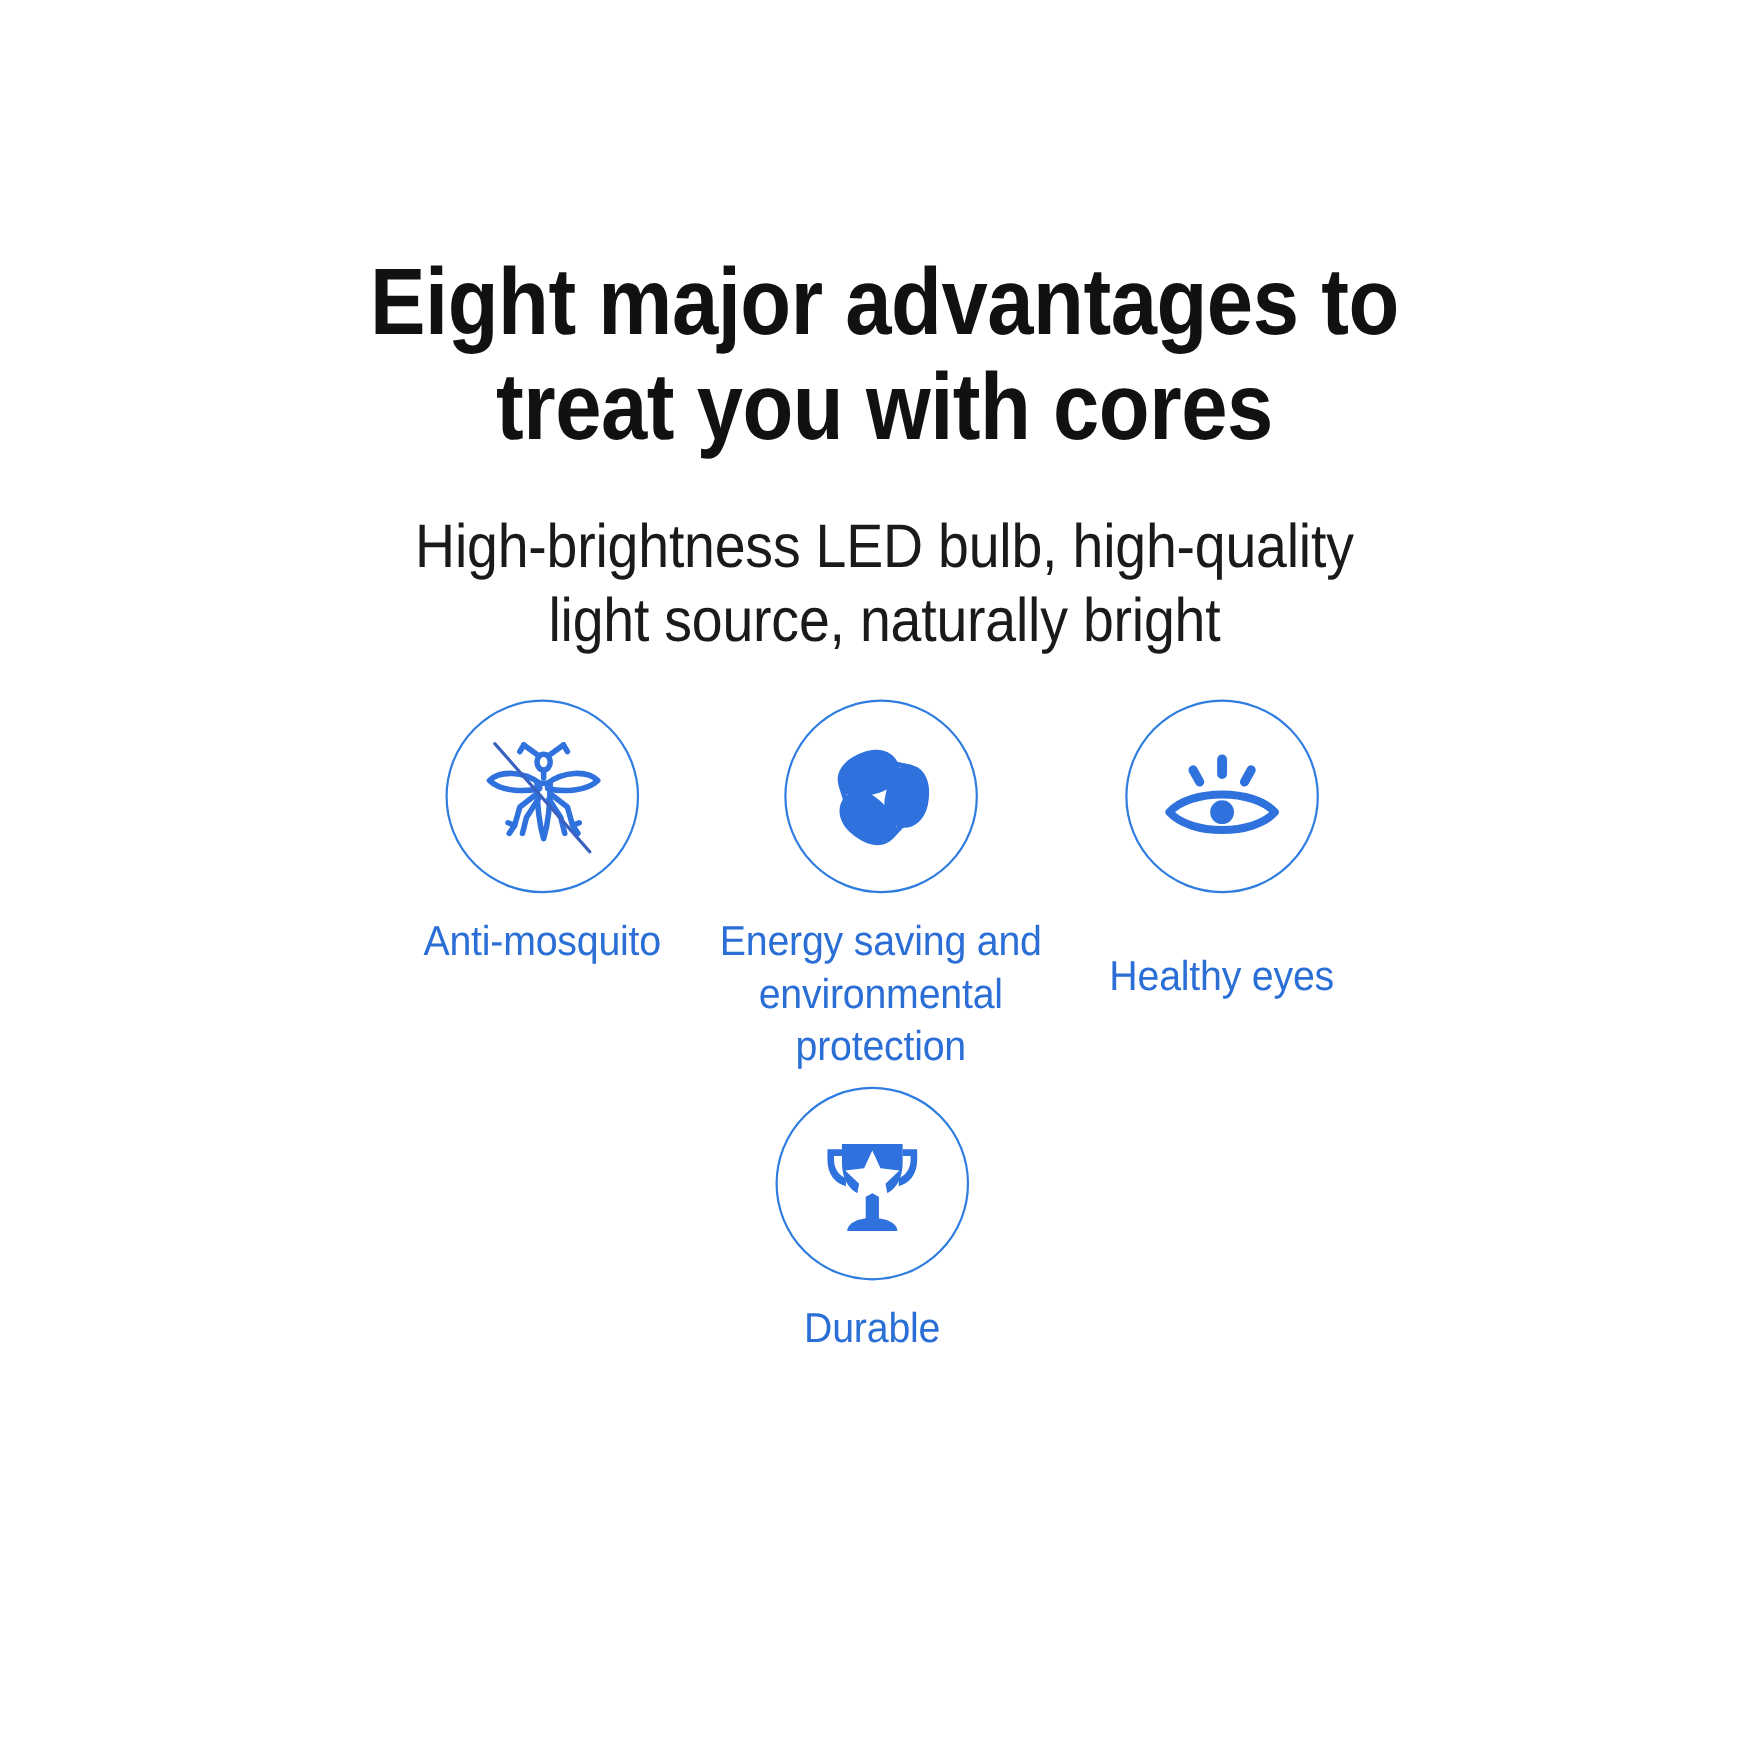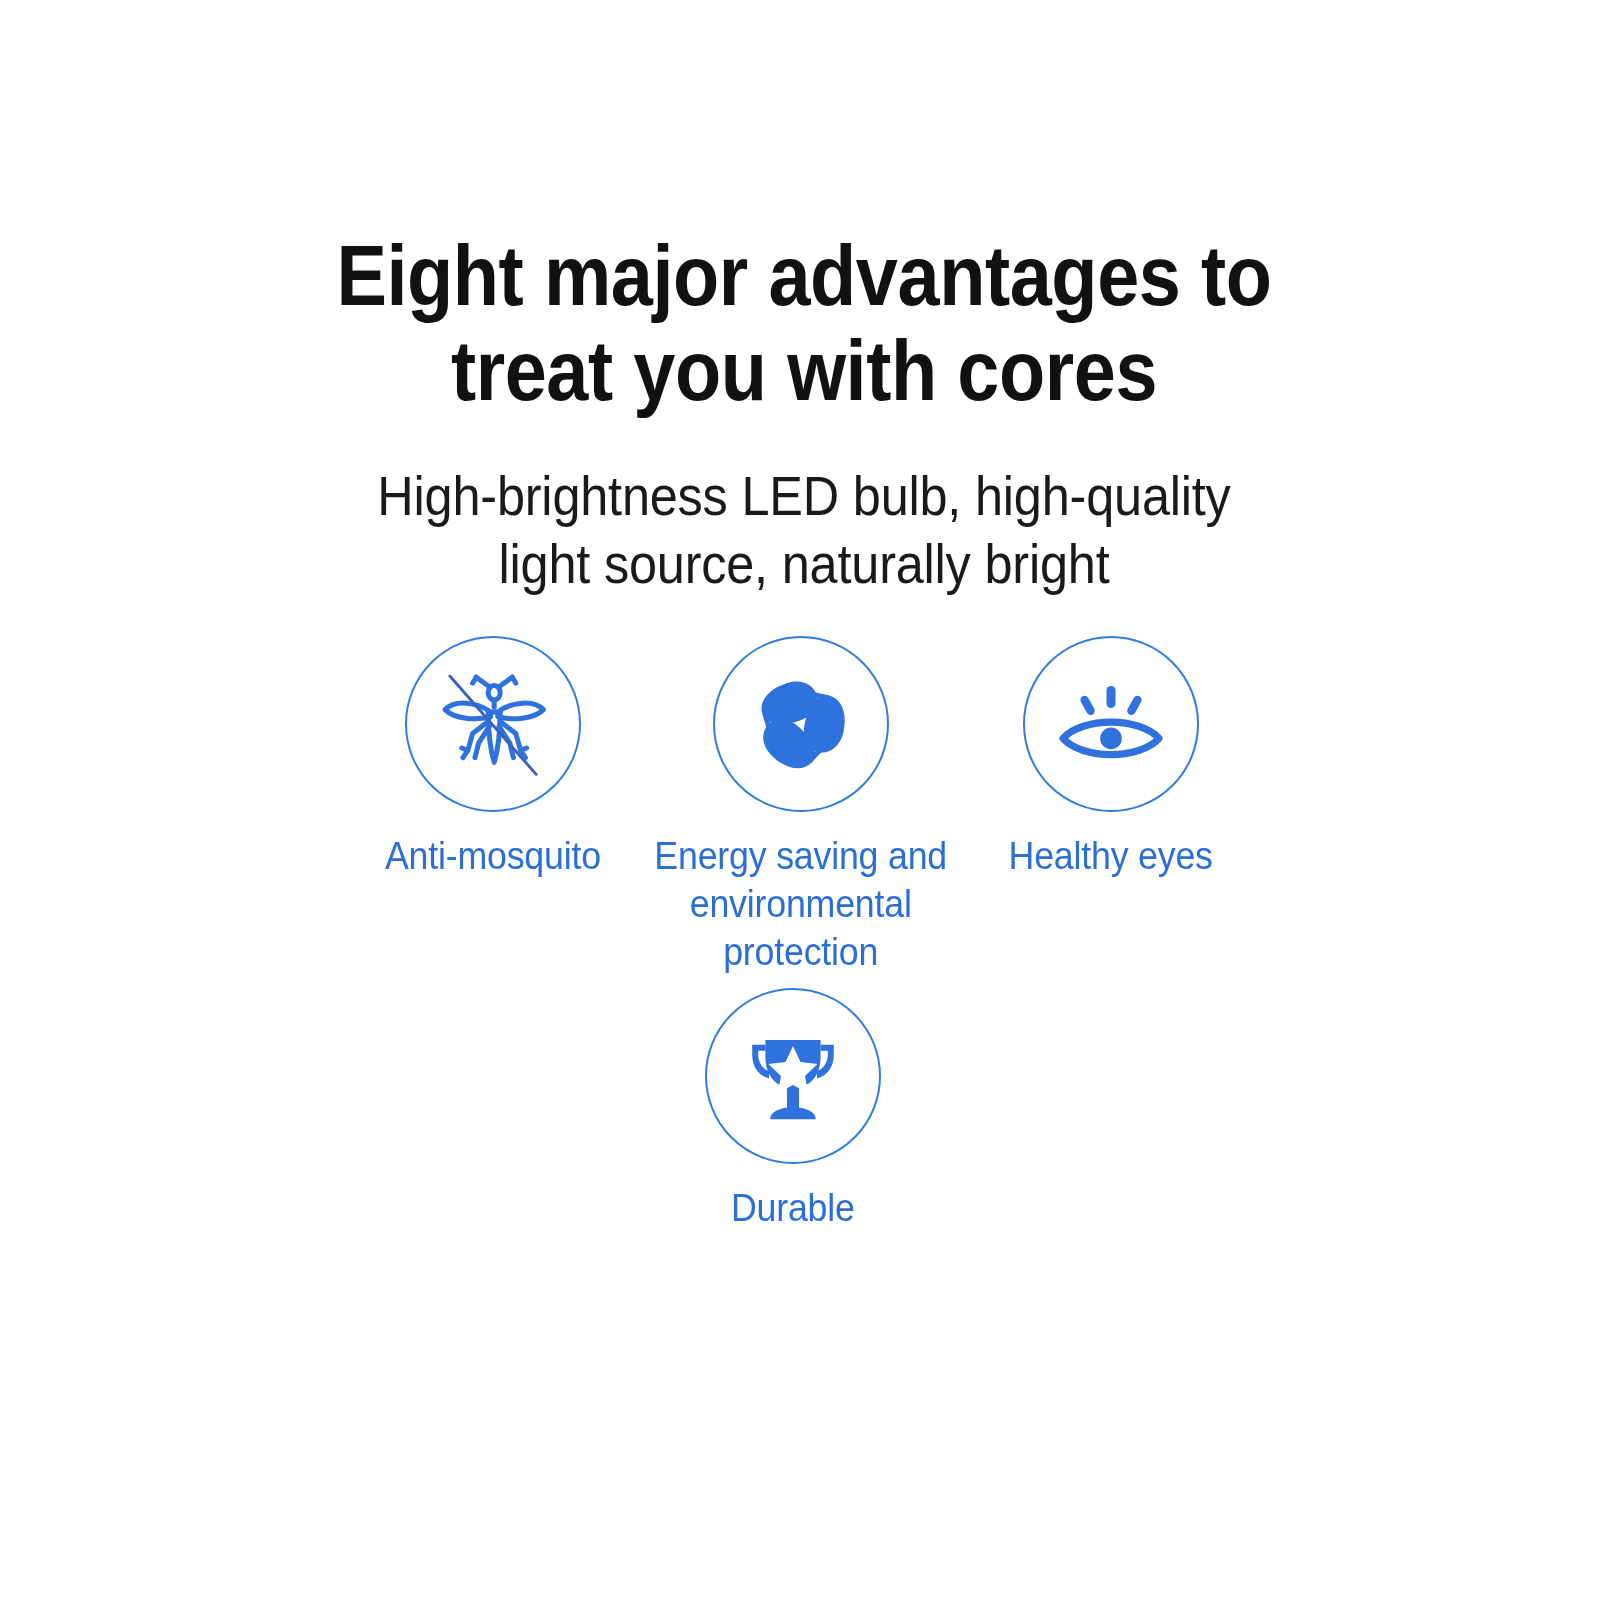--- a/index.html
+++ b/index.html
@@ -79,21 +79,21 @@
     width: 320px;
     display: flex;
     flex-direction: column;
     align-items: center;
   }
 
   
   .cell.c0 { margin-left: 4px; }
   .cell.c1 { margin-left: -14px; }
   .cell.c2 { margin-left: -12px; }
-  .cell.c3 { margin-left: -10px; margin-right: 0; }
+  .cell.c3 { margin-left: -10px; margin-right: 0; gap: 32px; }
 
   .icon-circle {
     width: 176px;
     height: 176px;
     border-radius: 50%;
     border: 2px solid #2f7de0;
     box-sizing: border-box;
     display: flex;
     align-items: center;
     justify-content: center;

